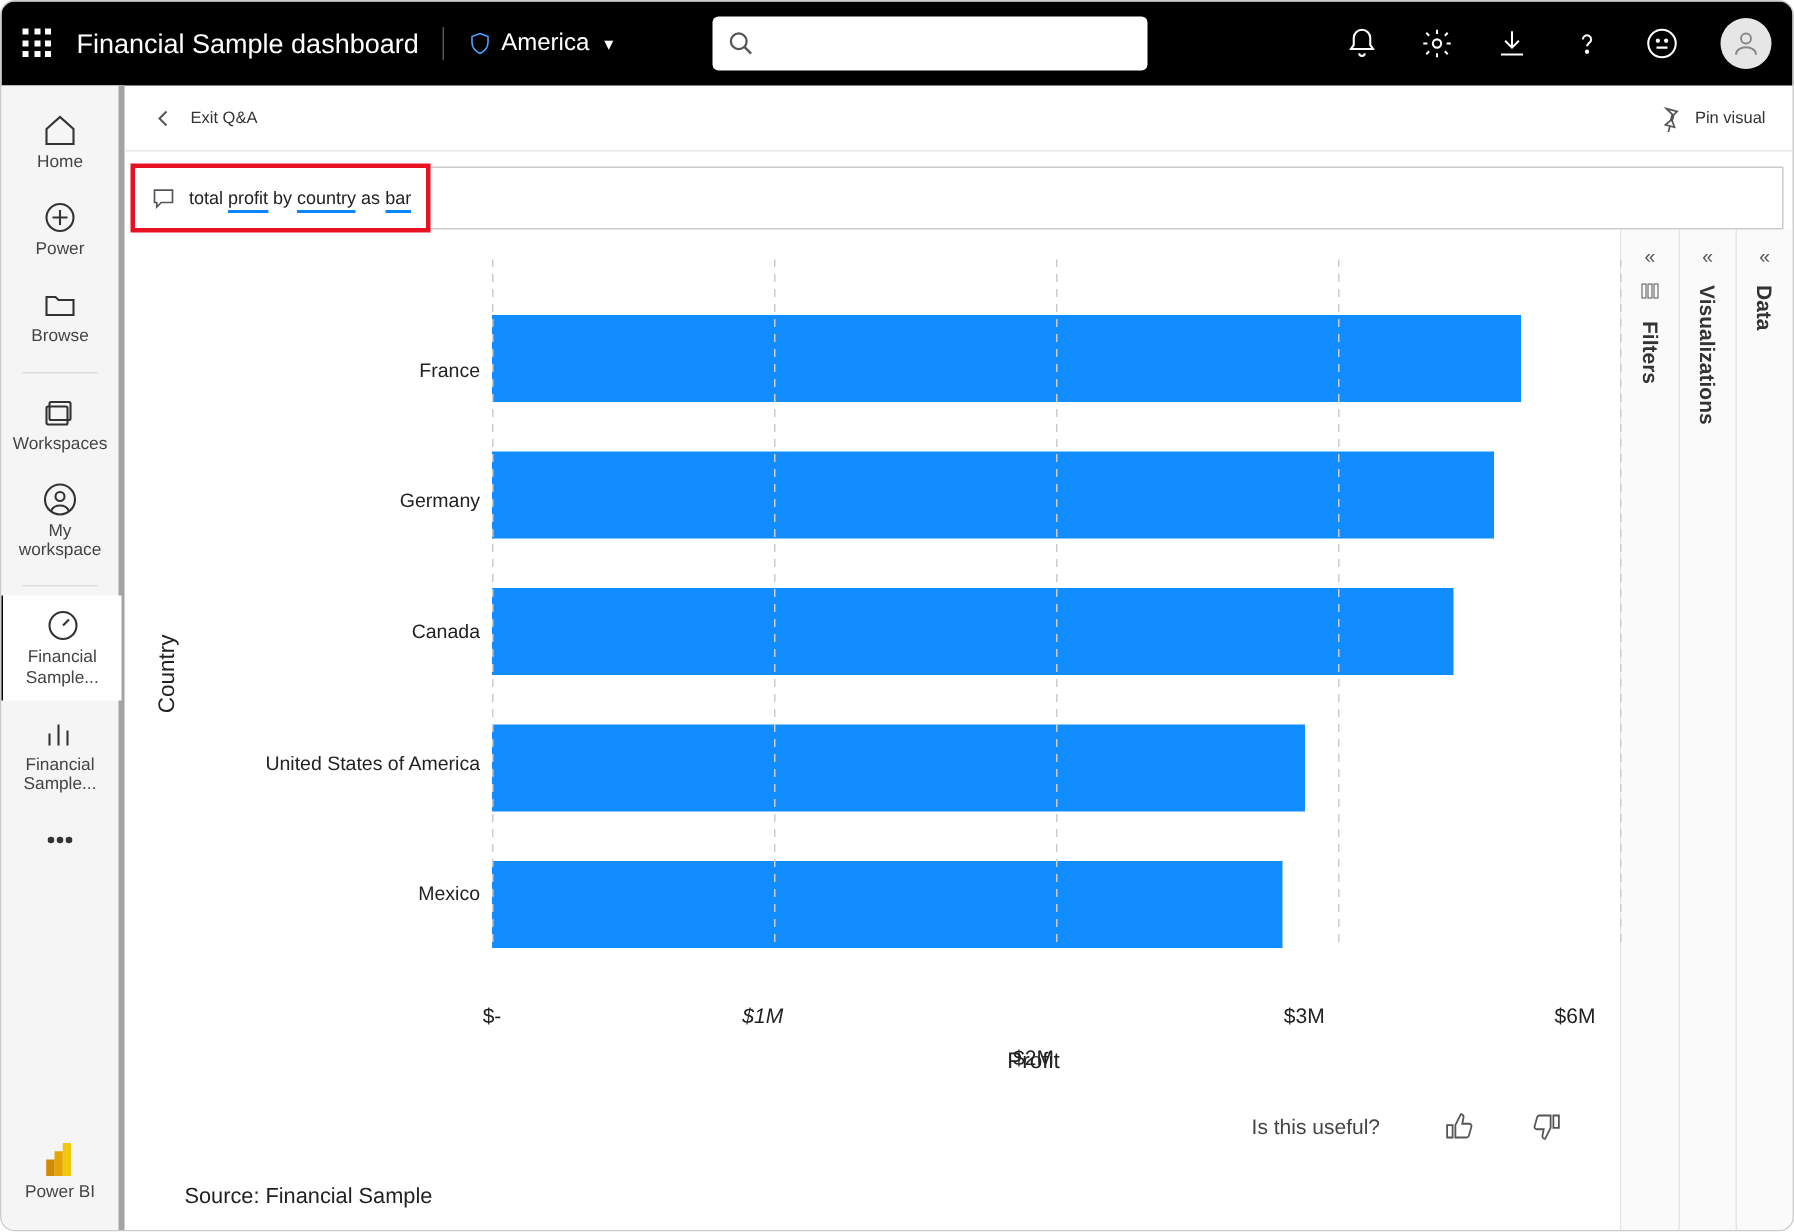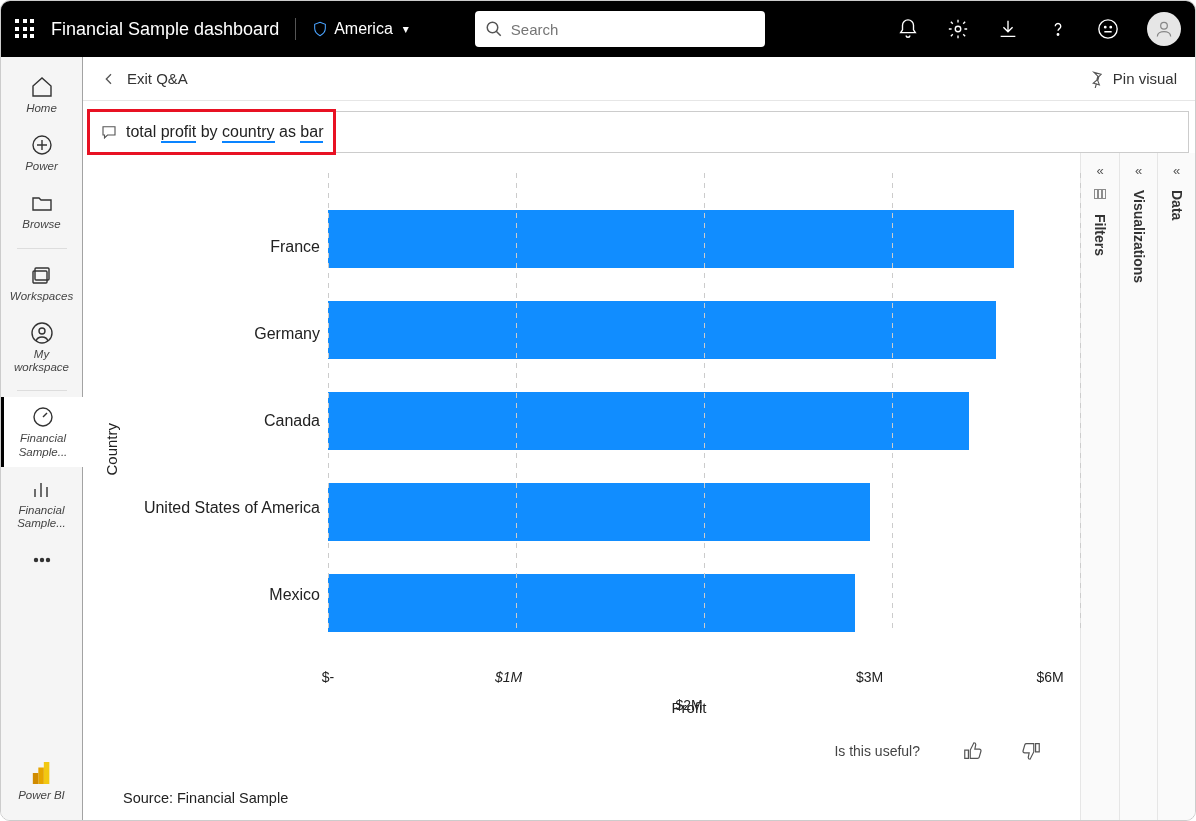--- a/index.html
+++ b/index.html
@@ -22,55 +22,55 @@
 .topbar-spacer { flex: 1; }
 .topbar-icons { display: flex; gap: 28px; align-items: center; }
 .topbar-icons .ticon { width: 22px; height: 22px; stroke: #fff; fill: none; cursor: pointer; stroke-width: 1.5; }
 .avatar { width: 34px; height: 34px; border-radius: 50%; background: #e6e6e6; display: flex; align-items: center; justify-content: center; cursor: pointer; }
 .avatar svg { width: 20px; height: 20px; stroke: #888; fill: none; stroke-width: 1.5; }
 
 
 .body { flex: 1; display: flex; min-height: 0; }
 
 
-.leftnav { width: 82px; background: #f5f5f5; border-right: 1px solid #a3a3a3; display: flex; flex-direction: column; align-items: center; padding-top: 10px; font-size: 12px; color: #444; font-style: italic; }
+.leftnav { width: 82px; background: #f5f5f5; border-right: 4px solid #a3a3a3; display: flex; flex-direction: column; align-items: center; padding-top: 10px; font-size: 12px; color: #444; }
 .leftnav .nav-item { width: 70px; display: flex; flex-direction: column; align-items: center; padding: 8px 0; cursor: pointer; text-align: center; line-height: 1.15; gap: 3px; border-radius: 4px; margin-bottom: 2px; }
 .leftnav .nav-item.active { border-left: 3px solid #000; background: #fff; border-radius: 0; width: 82px; padding-left: 0; }
 .leftnav .nav-icon { width: 24px; height: 24px; stroke: #333; fill: none; stroke-width: 1.4; }
 .leftnav .nav-sep { width: 50px; border-top: 1px solid #ddd; margin: 6px 0; }
 .leftnav .nav-label { font-size: 11.5px; }
 .leftnav .nav-foot { margin-top: auto; margin-bottom: 10px; }
 .pbi-logo { width: 22px; height: 26px; }
 
 
 .maincol { flex: 1; display: flex; flex-direction: column; min-width: 0; }
 
 
-.sechdr { height: 44px; border-bottom: 1px solid #e6e6e6; display: flex; align-items: center; padding: 0 18px; gap: 10px; font-size: 15px; color: #333; }
+.sechdr { height: 44px; border-bottom: 1px solid #e6e6e6; display: flex; align-items: center; padding: 0 18px; gap: 10px; font-size: 11px; color: #333; }
 .backchev { width: 16px; height: 16px; stroke: #555; fill: none; stroke-width: 2; cursor: pointer; }
 .sechdr .spacer { flex: 1; }
 .pinbtn { display: flex; align-items: center; gap: 8px; cursor: pointer; }
 .pin-icon { width: 18px; height: 18px; stroke: #555; fill: none; stroke-width: 1.5; }
 
 .qna-container { position: relative; margin: 10px 6px 0 6px; }
 .qna-bar { border: 1px solid #ccc; height: 42px; background: #fff; }
 .qna-redbox { position: absolute; left: -2px; top: -2px; height: 46px; border: 3px solid #e81123; display: flex; align-items: center; padding: 0 10px; gap: 8px; background: transparent; }
 .bubble-icon { width: 18px; height: 18px; stroke: #555; fill: none; stroke-width: 1.5; }
-.qna-text { font-size: 16px; color: #222; }
+.qna-text { font-size: 12px; color: #222; }
 .qna-text .ul { border-bottom: 2px solid #0a84ff; padding-bottom: 1px; }
 
 
 .workarea { flex: 1; display: flex; min-height: 0; }
 .chartarea { flex: 1; padding: 20px 0 0 20px; display: flex; flex-direction: column; }
 .chart-canvas { flex: 1; position: relative; display: flex; }
 .ylabel { writing-mode: vertical-rl; transform: rotate(180deg); align-self: center; font-size: 15px; color: #222; margin-right: 8px; }
 .plot { flex: 1; display: flex; flex-direction: column; }
 .bars-region { flex: 1; display: flex; }
 .cat-labels { width: 200px; display: flex; flex-direction: column; justify-content: space-around; padding: 30px 8px 30px 0; }
-.cat-labels div { text-align: right; font-size: 16px; color: #222; }
+.cat-labels div { text-align: right; font-size: 13px; color: #222; }
 .bars-col { flex: 1; position: relative; padding: 30px 30px 30px 0; display: flex; flex-direction: column; justify-content: space-around; gap: 20px; }
 .grid-line { position: absolute; top: 0; bottom: 40px; width: 1px; background: repeating-linear-gradient(to bottom, #ccc 0, #ccc 5px, transparent 5px, transparent 10px); }
 .bar { height: 58px; background: #118dff; }
 .x-axis { margin-left: 200px; margin-right: 30px; position: relative; height: 26px; }
 .x-axis .tick { position: absolute; font-size: 14px; color: #222; transform: translateX(-50%); }
 .xlabel { text-align: center; margin-left: 200px; margin-right: 30px; font-size: 15px; color: #222; padding: 4px 0 10px; }
 
 
 .rightpanels { display: flex; border-left: 1px solid #e6e6e6; }
 .panel-col { width: 38px; border-left: 1px solid #e6e6e6; display: flex; flex-direction: column; align-items: center; padding-top: 10px; gap: 8px; cursor: pointer; background: #fafafa; }
@@ -112,21 +112,20 @@
         </svg>
       <span>America</span>
       <span class="chev-down">▾</span>
     </div>
     <div class="searchbox">
       <div class="searchbox-inner">
         <svg class="search-icon" viewBox="0 0 24 24">
             <circle cx="10" cy="10" r="7" fill="none" stroke-width="2"></circle>
             <line x1="15" y1="15" x2="21" y2="21" stroke-width="2"></line>
           </svg>
-        <input type="text" placeholder="Search" style="">
       </div>
     </div>
     <div class="topbar-spacer"></div>
     <div class="topbar-icons">
       <svg class="ticon" viewBox="0 0 24 24">
           <path d="M6 8 a6 6 0 0 1 12 0 v5 l2 3 H4 l2-3 Z"></path>
           <path d="M10 19 a2 2 0 0 0 4 0"></path>
         </svg>
       <svg class="ticon" viewBox="0 0 24 24">
           <circle cx="12" cy="12" r="3"></circle>

